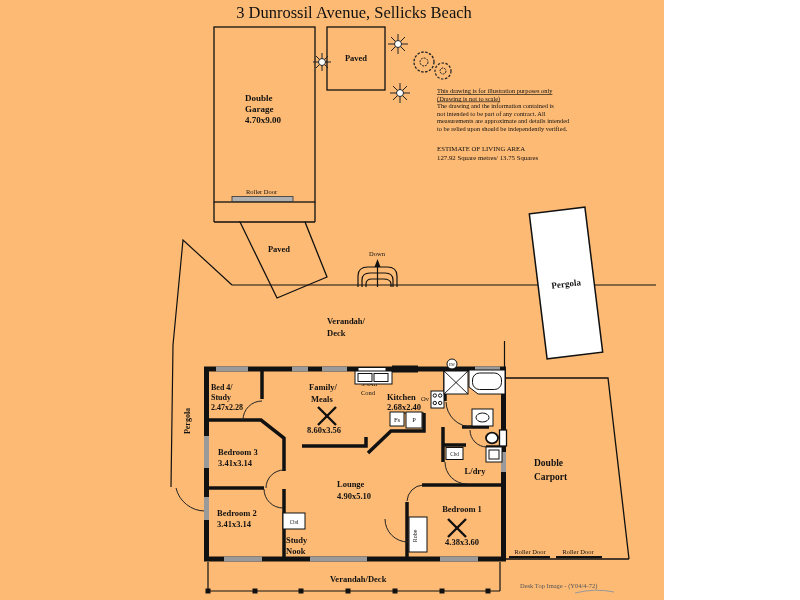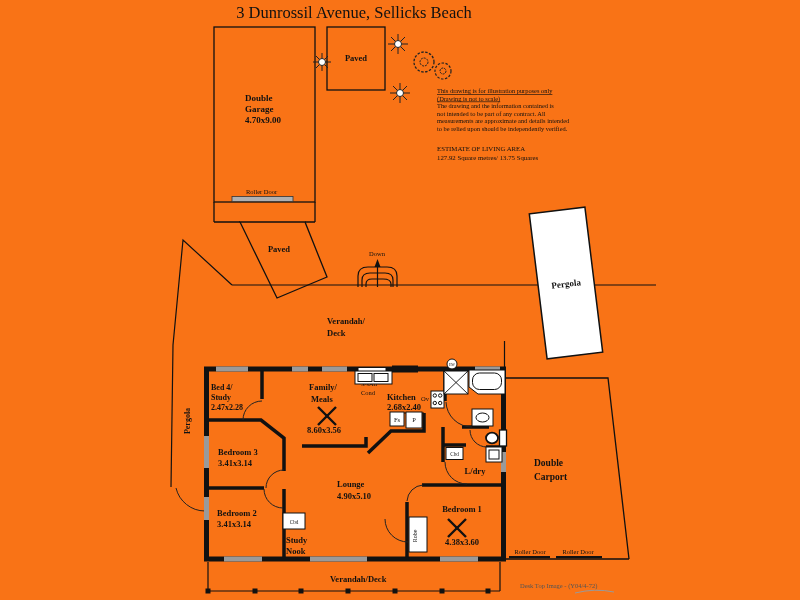--- a/index.html
+++ b/index.html
@@ -1,16 +1,16 @@
 <!DOCTYPE html>
 <html><head>
 <meta charset="utf-8">
 <style>
   html,body{margin:0;padding:0;background:#ffffff;}
-  .page{width:800px;height:600px;position:relative;background:#f97316;overflow:hidden;}
+  .page{width:664px;height:600px;position:relative;background:#fdba74;overflow:hidden;}
   svg{display:block;}
   text{font-family:"Liberation Serif","DejaVu Serif",serif;fill:#111;}
   .t-title{font-size:16.5px;}
   .t-room{font-size:8.5px;font-weight:bold;}
   .t-room-sm{font-size:8px;font-weight:bold;}
   .t-big{font-size:9px;font-weight:bold;}
   .t-big2{font-size:9.5px;font-weight:bold;}
   .t-small{font-size:6.5px;}
   .t-tiny{font-size:5.2px;}
   .t-note{font-size:6.4px;}

